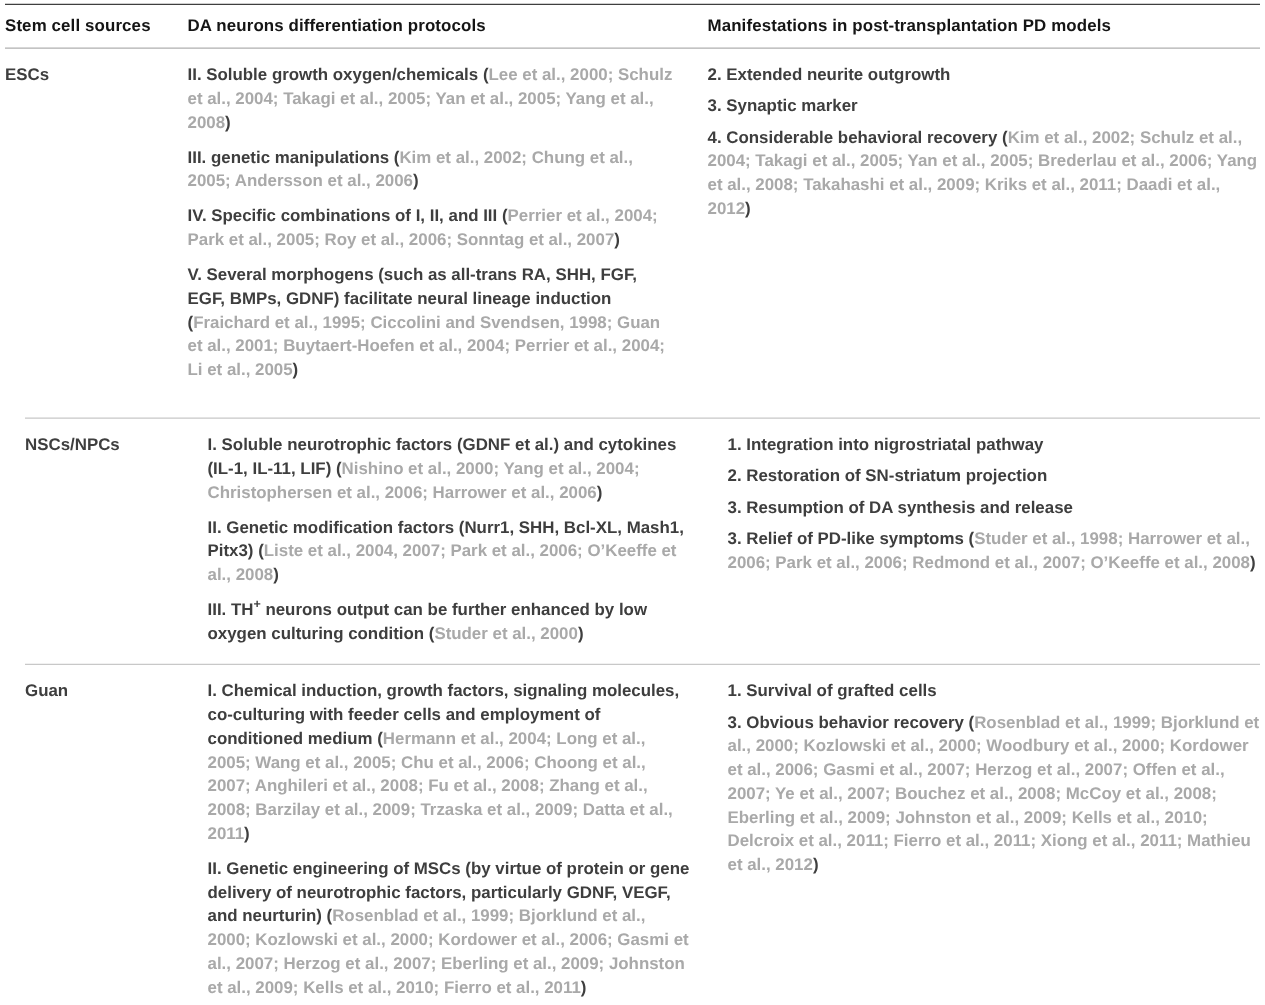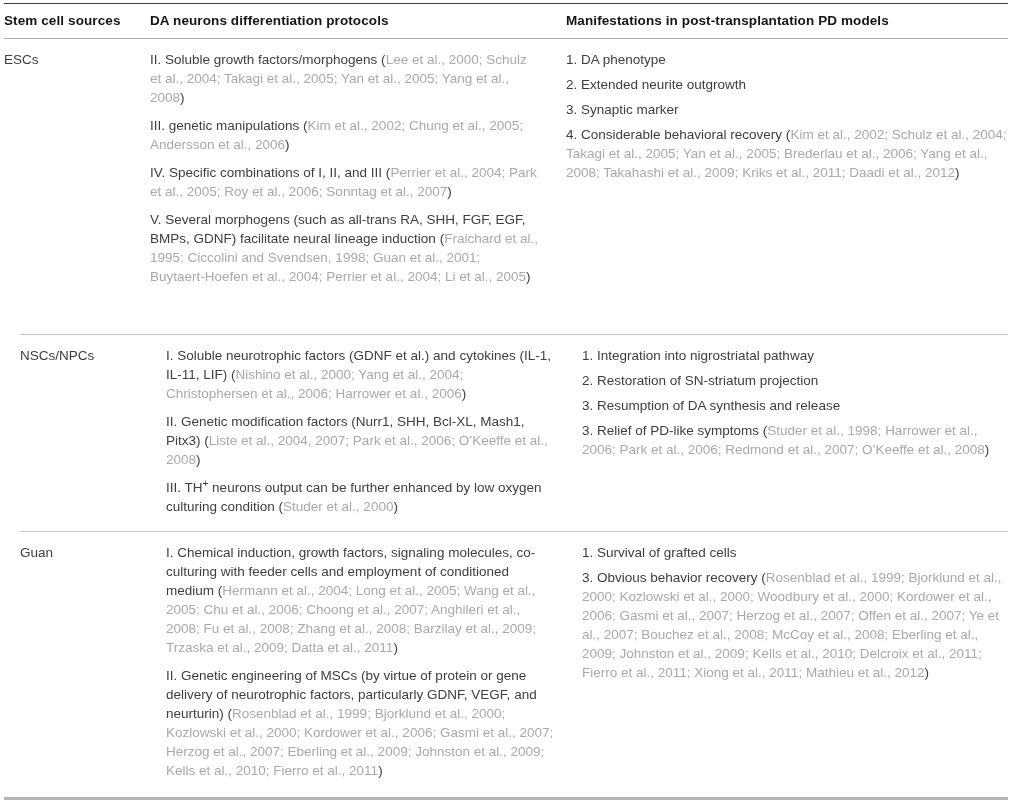--- a/index.html
+++ b/index.html
@@ -31,20 +31,21 @@
   .header-cell {
     font-size: 13.5px;
     font-weight: bold;
     color: #151515;
     letter-spacing: 0.1px;
   }
   .trow {
     display: grid;
     grid-template-columns: 146px 416px 1fr;
     padding: 11px 0 6px 0;
+    font-weight: bold;
   }
   .trow + .trow {
     border-top: 1px solid #c8c8c8;
     margin-left: 16px;
   }
   .cell {
     font-size: 13.5px;
     line-height: 19px;
     color: #3e3e3e;
   }
@@ -74,27 +75,26 @@
   <div class="paper-table">
     <div class="header-row">
       <div class="header-cell">Stem cell sources</div>
       <div class="header-cell">DA neurons differentiation protocols</div>
       <div class="header-cell">Manifestations in post-transplantation PD models</div>
     </div>
     <div id="table-body">
         <div class="trow">
           <div class="cell source"><span class="source-label">ESCs</span></div>
           <div class="cell protocols">
-            <p><span>II. Soluble growth factors/morphogens (</span><span class="cite">Lee et al., 2000; Schulz et al., 2004; Takagi et al., 2005; Yan et al., 2005; Yang et al., 2008</span><span>)</span></p>
+            <p><span>II. Soluble growth oxygen/chemicals (</span><span class="cite">Lee et al., 2000; Schulz et al., 2004; Takagi et al., 2005; Yan et al., 2005; Yang et al., 2008</span><span>)</span></p>
             <p><span>III. genetic manipulations (</span><span class="cite">Kim et al., 2002; Chung et al., 2005; Andersson et al., 2006</span><span>)</span></p>
             <p><span>IV. Specific combinations of I, II, and III (</span><span class="cite">Perrier et al., 2004; Park et al., 2005; Roy et al., 2006; Sonntag et al., 2007</span><span>)</span></p>
             <p><span>V. Several morphogens (such as all-trans RA, SHH, FGF, EGF, BMPs, GDNF) facilitate neural lineage induction (</span><span class="cite">Fraichard et al., 1995; Ciccolini and Svendsen, 1998; Guan et al., 2001; Buytaert-Hoefen et al., 2004; Perrier et al., 2004; Li et al., 2005</span><span>)</span></p>
           </div>
           <div class="cell manifestations">
-            <p><span>1. DA phenotype</span></p>
             <p><span>2. Extended neurite outgrowth</span></p>
             <p><span>3. Synaptic marker</span></p>
             <p><span>4. Considerable behavioral recovery (</span><span class="cite">Kim et al., 2002; Schulz et al., 2004; Takagi et al., 2005; Yan et al., 2005; Brederlau et al., 2006; Yang et al., 2008; Takahashi et al., 2009; Kriks et al., 2011; Daadi et al., 2012</span><span>)</span></p>
           </div>
         </div>
         <div class="trow">
           <div class="cell source"><span class="source-label">NSCs/NPCs</span></div>
           <div class="cell protocols">
             <p><span>I. Soluble neurotrophic factors (GDNF et al.) and cytokines (IL-1, IL-11, LIF) (</span><span class="cite">Nishino et al., 2000; Yang et al., 2004; Christophersen et al., 2006; Harrower et al., 2006</span><span>)</span></p>
             <p><span>II. Genetic modification factors (Nurr1, SHH, Bcl-XL, Mash1, Pitx3) (</span><span class="cite">Liste et al., 2004, 2007; Park et al., 2006; O’Keeffe et al., 2008</span><span>)</span></p>

